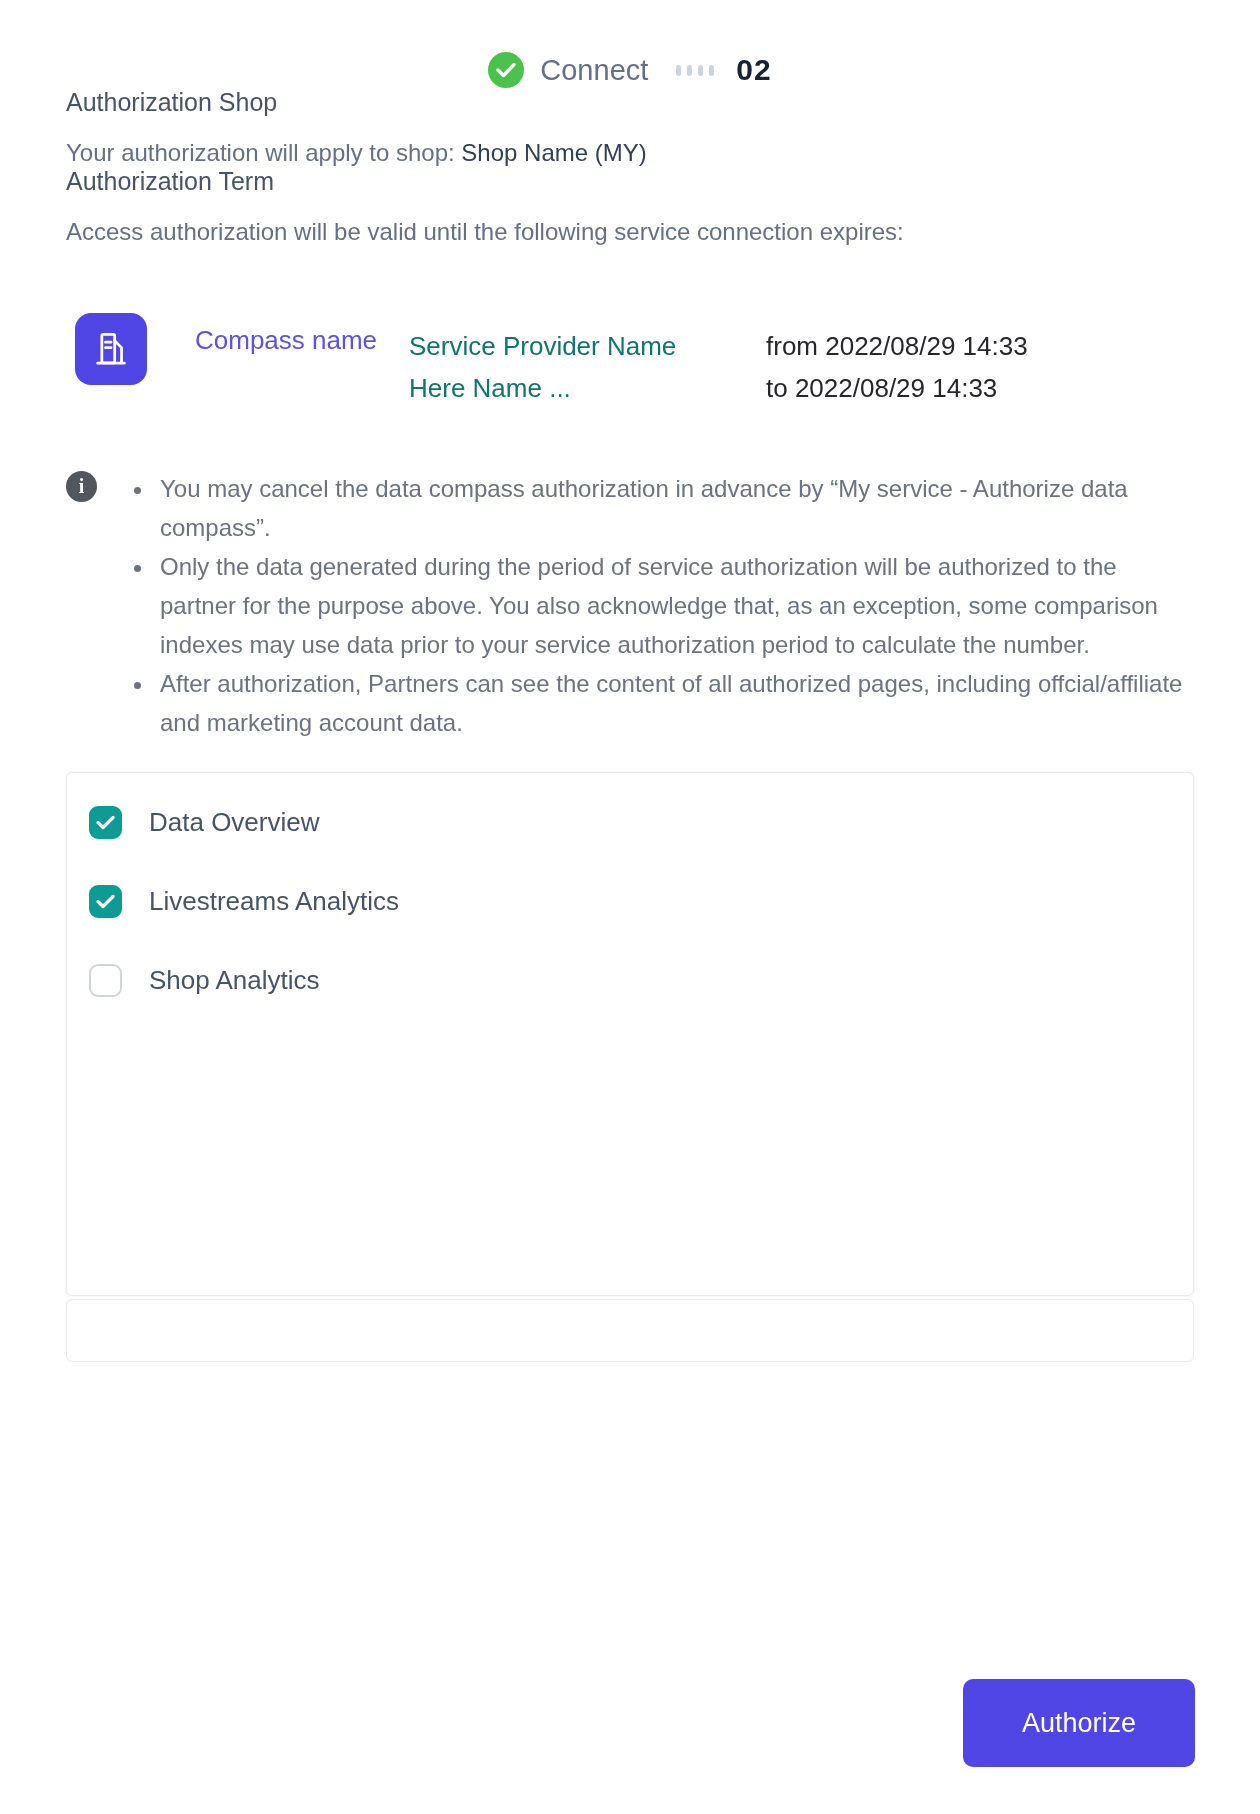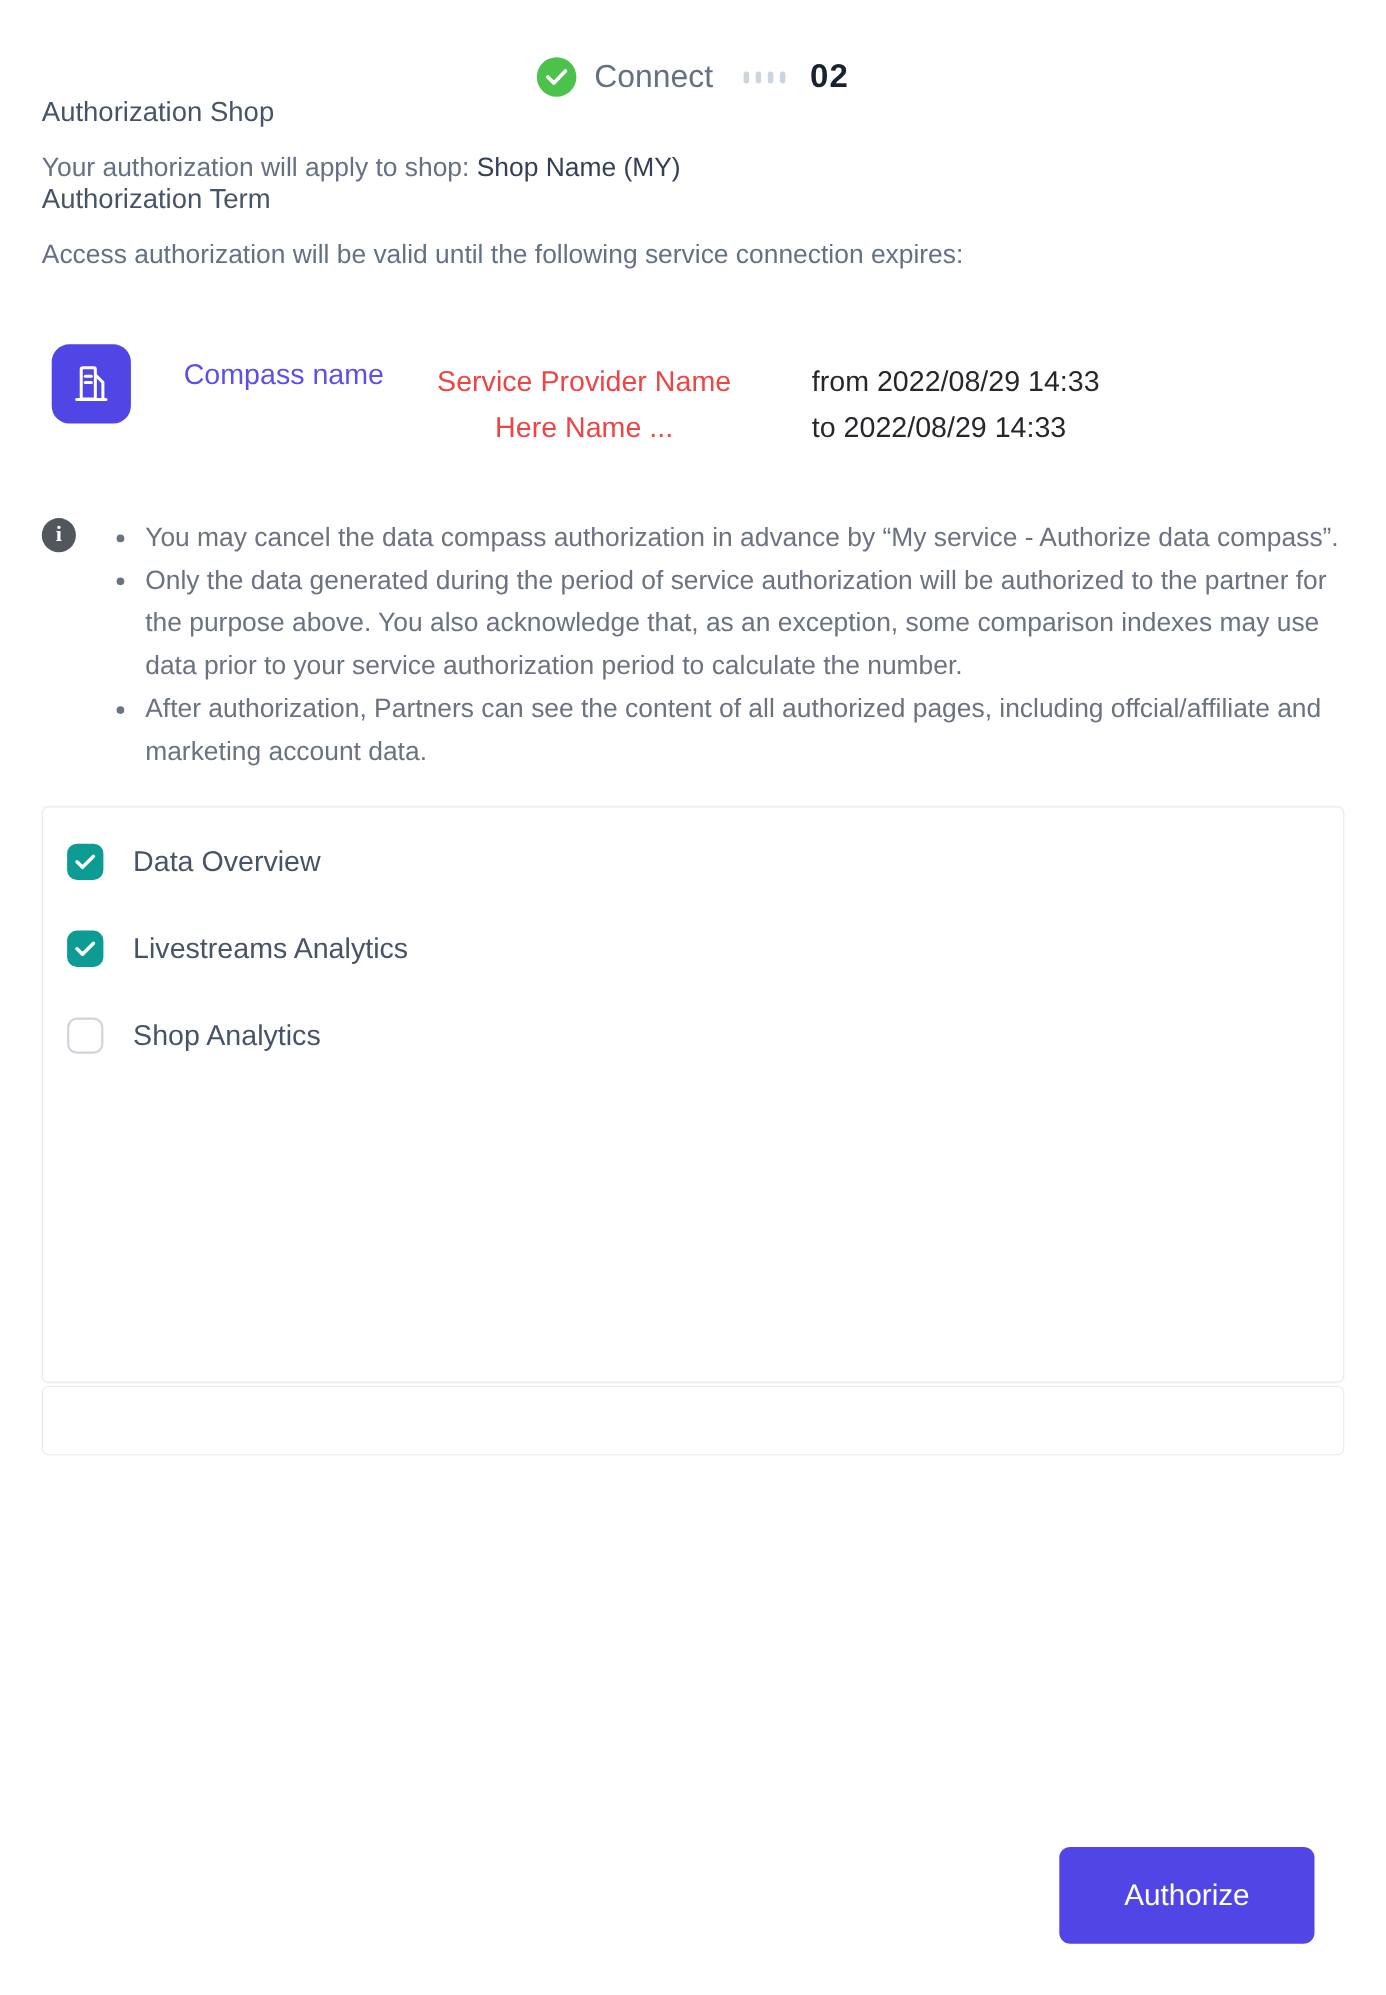--- a/index.html
+++ b/index.html
@@ -51,21 +51,21 @@
     letter-spacing: 1px;
   }
   .step2-label {
     font-size: 29px;
     font-weight: 500;
     color: #182230;
     margin-left: 26px;
   }
 
   
-  .content { padding: 0 38px; }
+  .content { padding: 0 66px; }
 
   h3.section-heading {
     font-size: 25px;
     font-weight: 400;
     color: #475467;
     margin: 0;
   }
   .section-shop { margin-top: 63px; }
   .section-desc {
     font-size: 24px;
@@ -96,23 +96,22 @@
     margin-top: 12px;
     font-size: 26px;
     color: #5b51e8;
     cursor: pointer;
   }
   .service-provider {
     width: 300px;
     margin-left: 18px;
     margin-top: 12px;
     font-size: 26px;
-    color: #ef4444;
+    color: #0f766e;
     line-height: 42px;
-    text-align: center;
   }
   .service-term {
     margin-left: 57px;
     margin-top: 12px;
     font-size: 26px;
     color: #26272b;
     line-height: 42px;
   }
 
   

